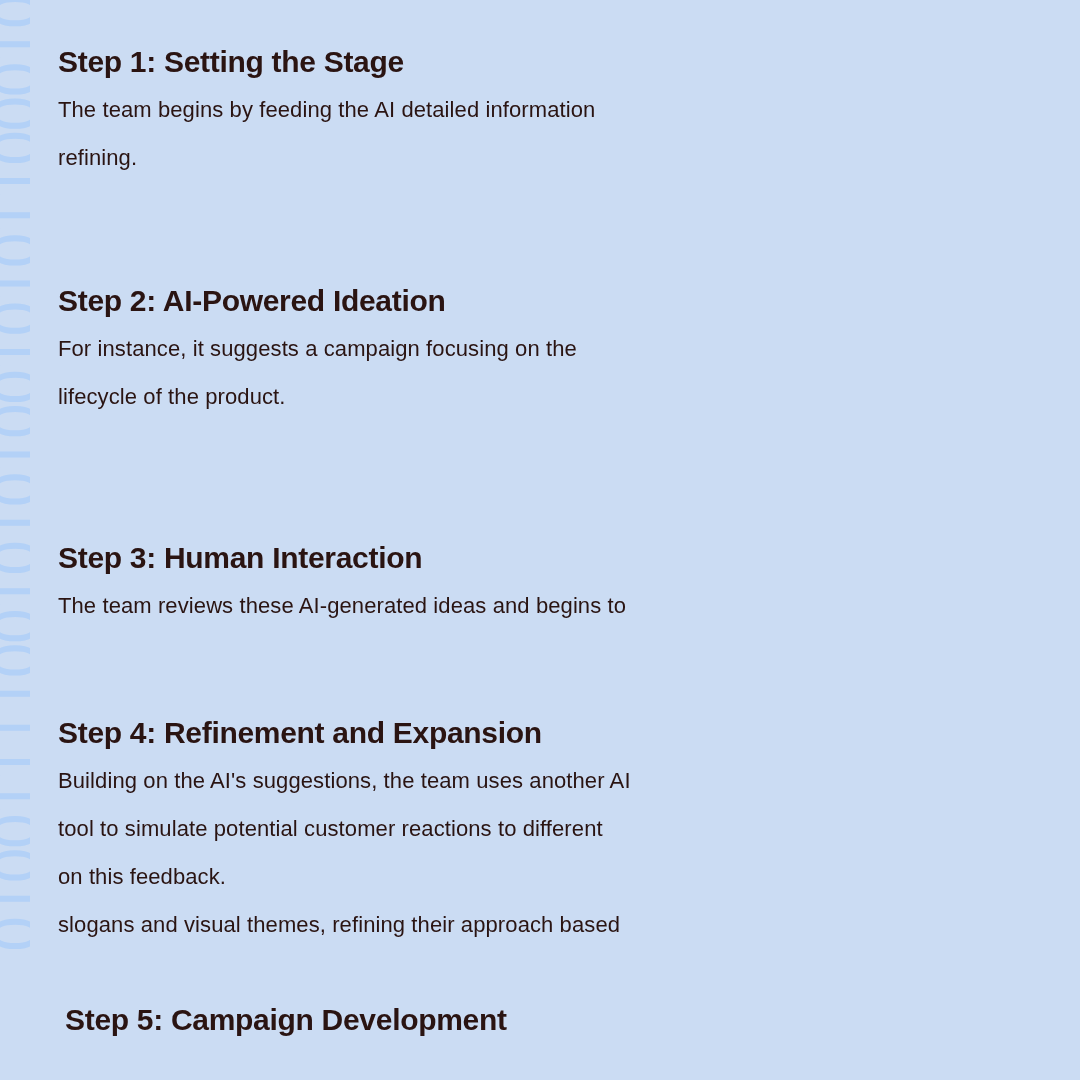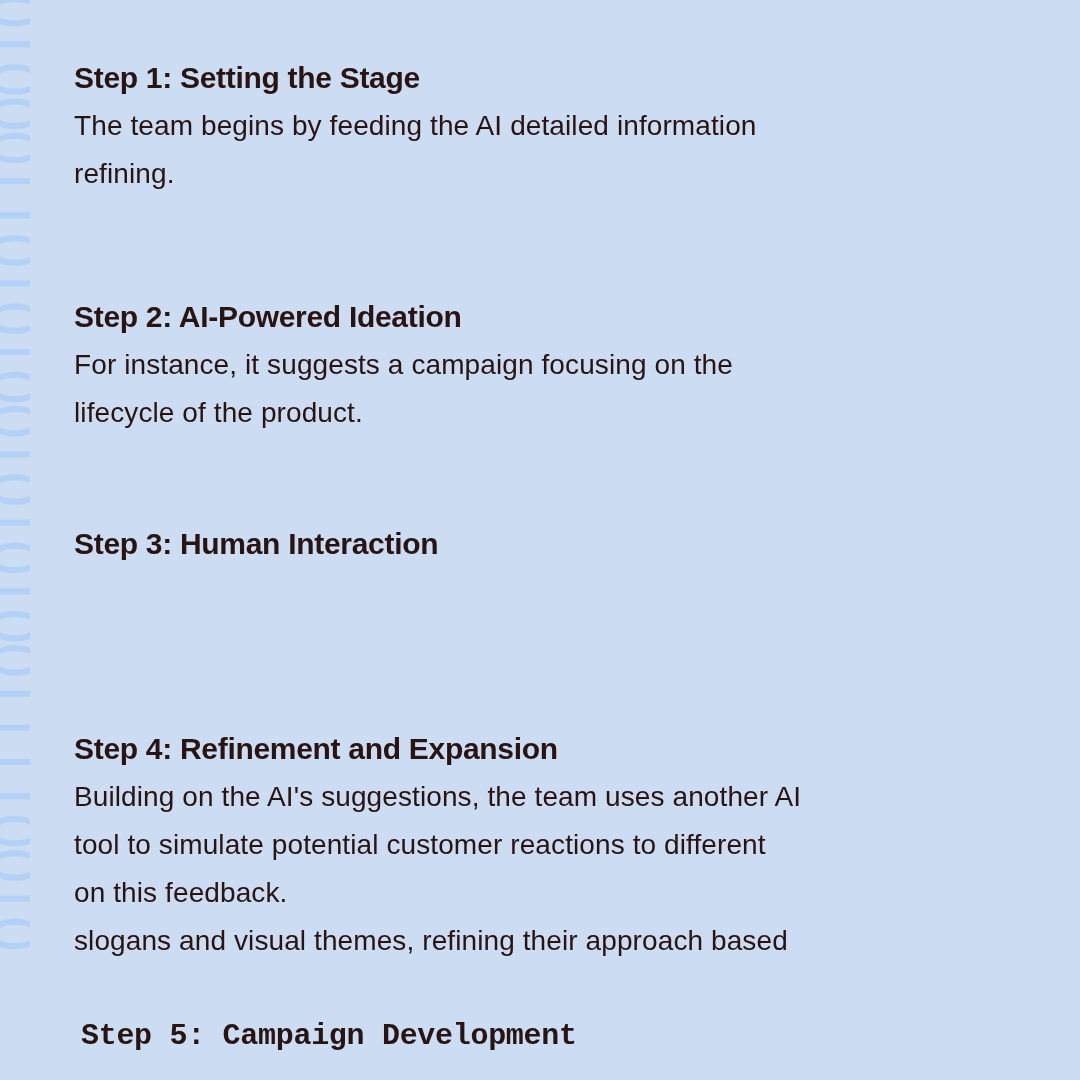--- a/index.html
+++ b/index.html
@@ -38,45 +38,45 @@
       transform: rotate(180deg);
       transform-origin: center;
     }
     .content {
       position: absolute;
       left: 58px;
       top: 38px;
       width: 960px;
     }
     .step {
-      margin: 16px;
+      margin: 0;
     }
     .step-title {
       font-weight: bold;
       font-size: 30px;
       line-height: 48px;
       letter-spacing: -0.3px;
       margin: 0;
       white-space: nowrap;
     }
     .step-body {
-      font-size: 28px;
+      font-size: 22px;
       line-height: 48px;
       margin: 0;
       letter-spacing: 0.1px;
     }
     .step-body .line {
       display: block;
       white-space: nowrap;
     }
     #step1 { position: absolute; top: 0; }
     #step2 { position: absolute; top: 239px; }
-    #step3 { position: absolute; top: 466px; }
+    #step3 { position: absolute; top: 496px; }
     #step4 { position: absolute; top: 671px; }
-    #step5 { position: absolute; top: 958px; left: 7px; font-family: Liberation Mono, monospace; }
+    #step5 { position: absolute; top: 958px; left: 7px; }
   </style>
 </head>
 <body>
 
 <div class="binary-strip">
   <div class="binary-text">0100111100101010010101100010</div>
 </div>
 
 <div class="content">
 
@@ -92,20 +92,21 @@
     <h2 class="step-title">Step 2: AI-Powered Ideation</h2>
     <p class="step-body">
       <span class="line">For instance, it suggests a campaign focusing on the</span>
       <span class="line">lifecycle of the product.</span>
     </p>
   </section>
 
   <section class="step" id="step3">
     <h2 class="step-title">Step 3: Human Interaction</h2>
     <p class="step-body">
+      <span class="line">The team reviews these AI-generated ideas and begins to</span>
     </p>
   </section>
 
   <section class="step" id="step4">
     <h2 class="step-title">Step 4: Refinement and Expansion</h2>
     <p class="step-body">
       <span class="line">Building on the AI's suggestions, the team uses another AI</span>
       <span class="line">tool to simulate potential customer reactions to different</span>
       <span class="line">on this feedback.</span>
       <span class="line">slogans and visual themes, refining their approach based</span>

